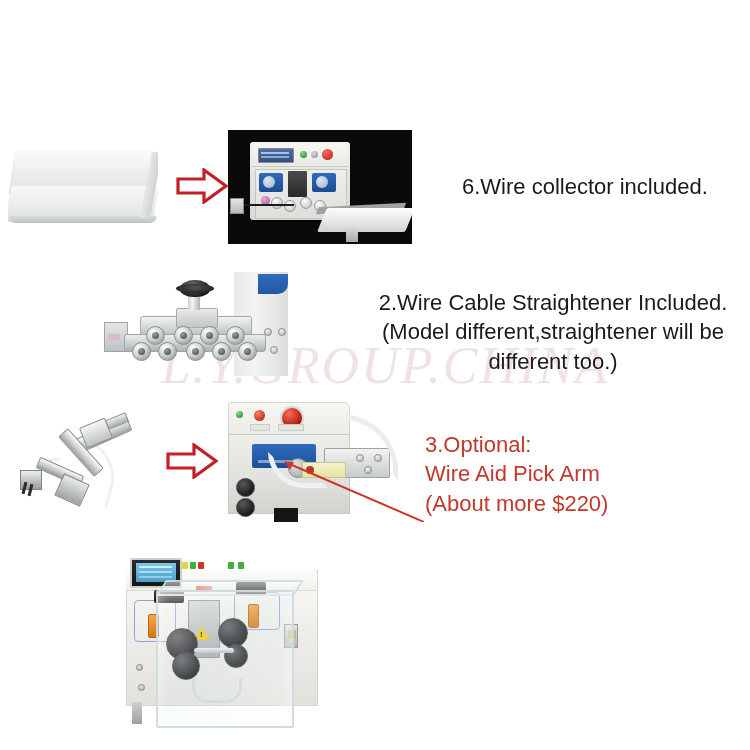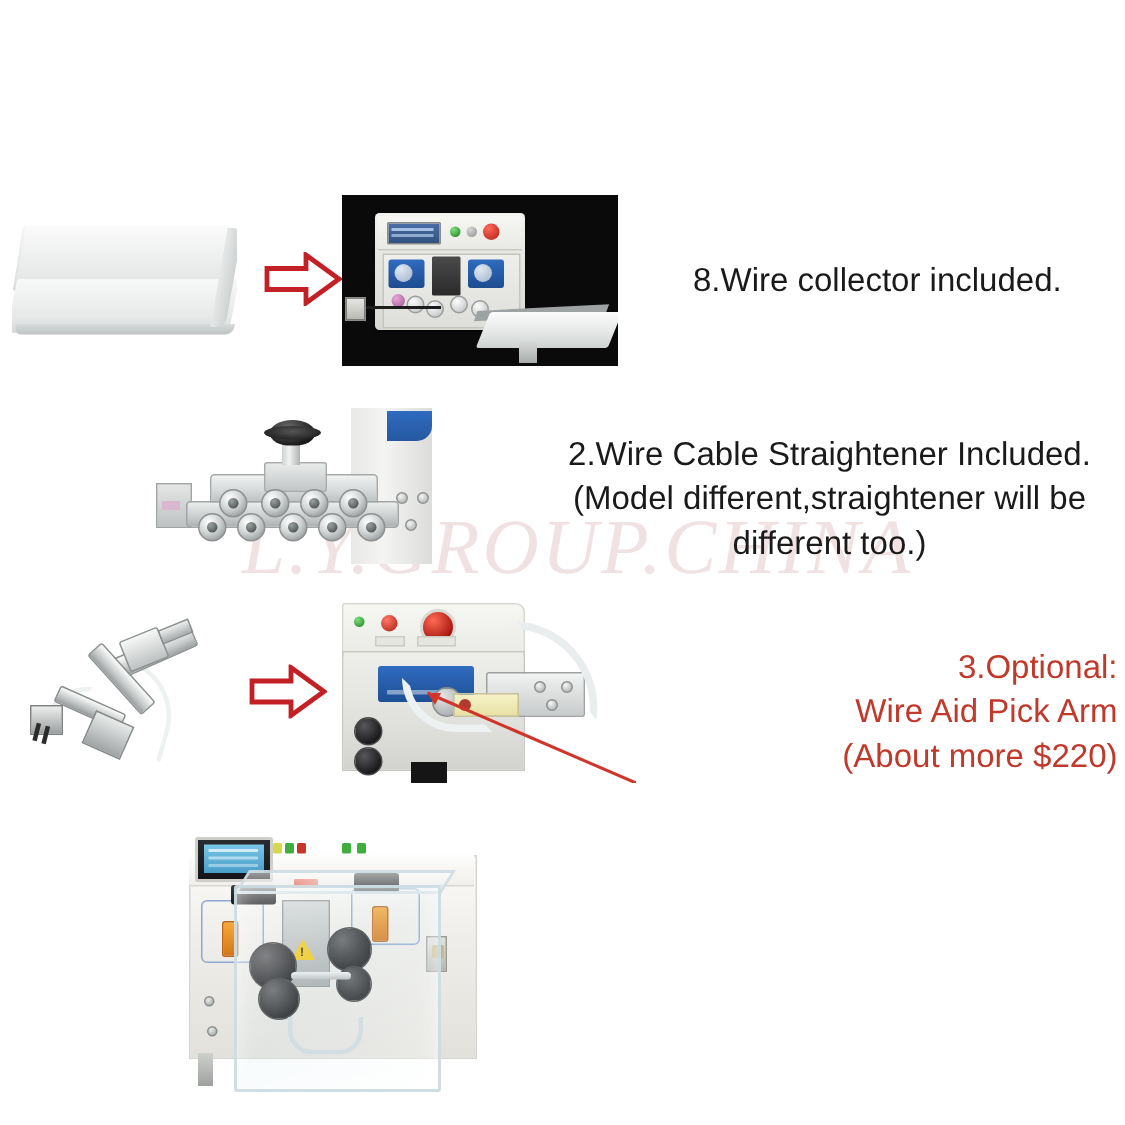--- a/index.html
+++ b/index.html
@@ -61,21 +61,21 @@
     color: #1a1a1a;
     font-size: 22px;
     white-space: pre-line;
   }
   .caption.red { color: #c0392b; }
   .caption.center { text-align: center; }
   .caption.left { text-align: left; }
 
   #caption-1 { left: 462px; top: 172px; width: 280px; }
   #caption-2 { left: 358px; top: 288px; width: 390px; text-align: center; }
-  #caption-3 { left: 425px; top: 430px; width: 320px; text-align: right; }
+  #caption-3 { left: 425px; top: 430px; width: 320px; text-align: left; }
   #caption-4 { left: 430px; top: 592px; width: 318px; text-align: center; }
 
   
   .arrow {
     position: absolute;
     z-index: 5;
   }
   #arrow-1 { left: 176px; top: 168px; }
   #arrow-3 { left: 166px; top: 443px; }
 
@@ -616,21 +616,21 @@
     <div class="m1-roller m1-r2"></div>
     <div class="m1-roller m1-r3"></div>
     <div class="m1-roller m1-r4"></div>
     <div class="m1-wire"></div>
     <div class="m1-clamp"></div>
     <div class="m1-tray-edge"></div>
     <div class="m1-tray"></div>
     <div class="m1-foot"></div>
   </div>
 
-  <div class="caption left" id="caption-1">8.Wire collector included.</div>
+  <div class="caption left" id="caption-1">6.Wire collector included.</div>
 
   <div class="photo" id="photo-straightener">
     <div class="st-machine-edge"></div>
     <div class="st-machine-blue"></div>
     <div class="st-machine-hole st-mh1"></div>
     <div class="st-machine-hole st-mh2"></div>
     <div class="st-machine-hole st-mh3"></div>
     <div class="st-mount"></div>
     <div class="st-mount-pink"></div>
     <div class="st-bar-top"></div>

